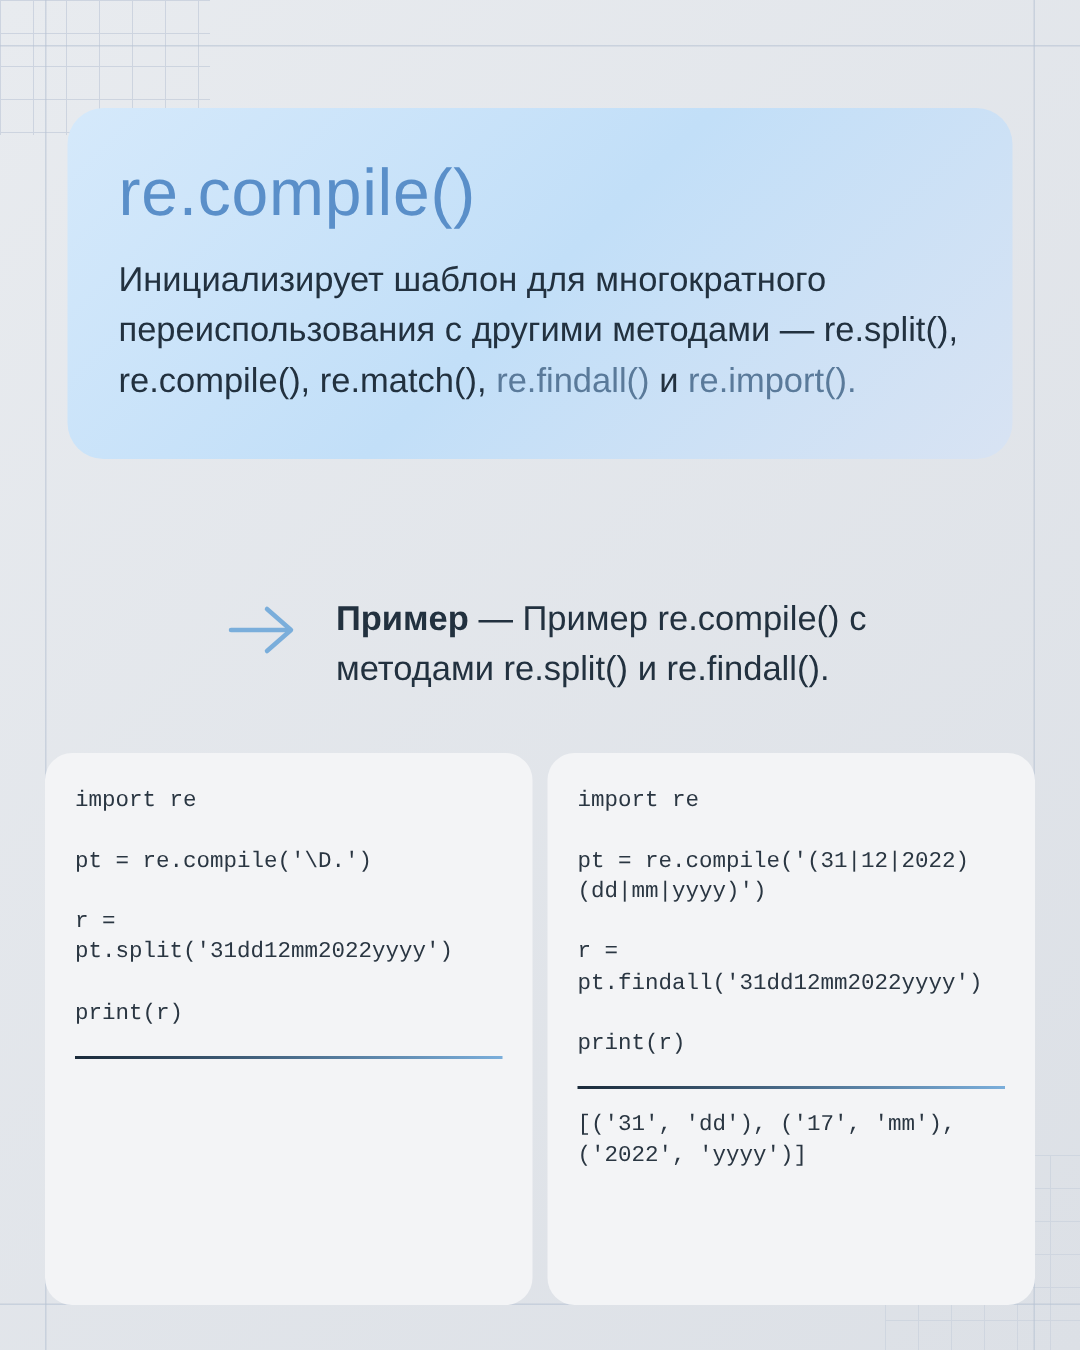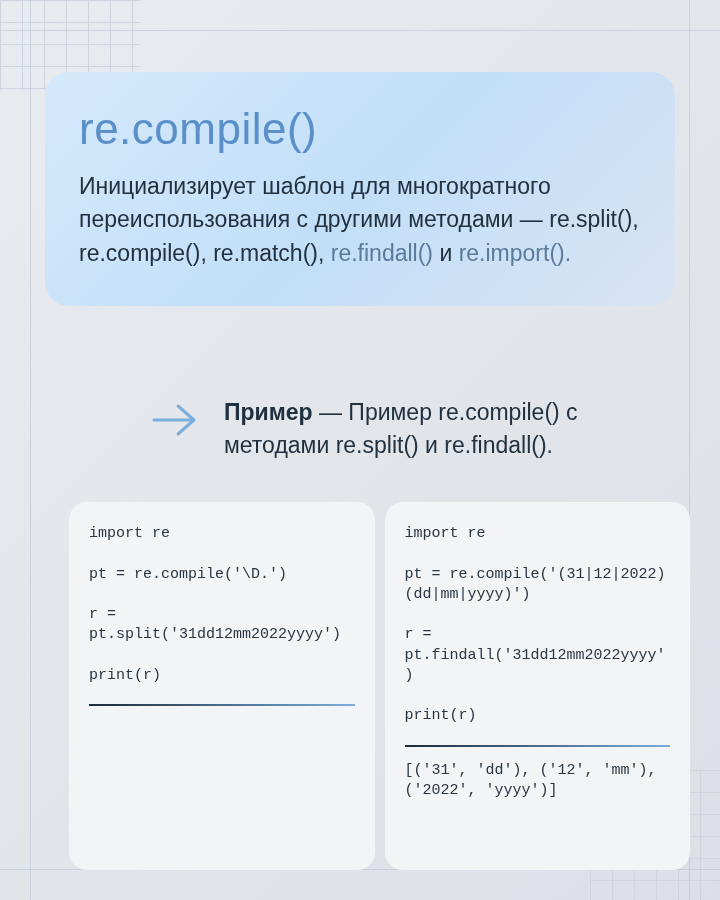--- a/index.html
+++ b/index.html
@@ -111,21 +111,20 @@
 
   
   .panels {
     position: absolute;
     top: 502px;
     left: 30px;
     right: 30px;
     bottom: 30px;
     display: flex;
     gap: 10px;
-    margin-left: 39px;
   }
   .panel {
     flex: 1;
     background: #f3f4f6;
     border-radius: 18px;
     padding: 22px 20px;
     font-family: "SFMono-Regular", Consolas, "Courier New", monospace;
     font-size: 15px;
     line-height: 1.35;
     color: #2a3642;
@@ -182,15 +181,15 @@
   </div>
   <div class="panel">
     <div class="code-block">import re
 
 pt = re.compile('(31|12|2022)(dd|mm|yyyy)')
 
 r = pt.findall('31dd12mm2022yyyy')
 
 print(r)</div>
     <div class="divider"></div>
-    <div class="output">[('31', 'dd'), ('12', 'mm'), ('2022', 'yyyy')]</div>
+    <div class="output">[('31', 'dd'), ('17', 'mm'), ('2022', 'yyyy')]</div>
   </div>
 </div>
 
 </body></html>

